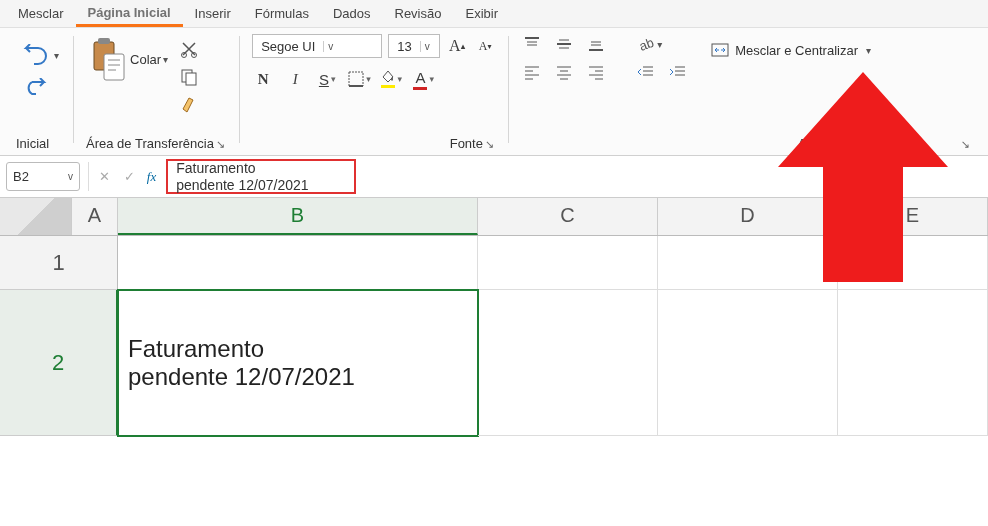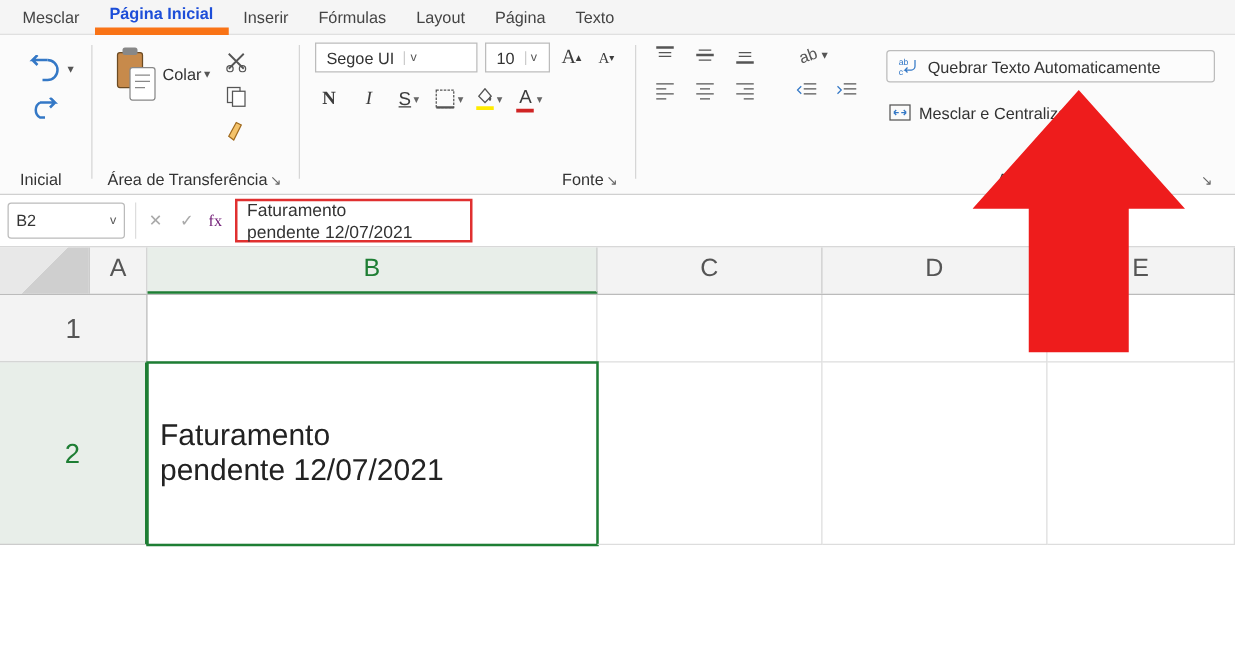--- a/index.html
+++ b/index.html
@@ -1,20 +1,20 @@
 <!DOCTYPE html>
 <html><head>
 <meta charset="utf-8">
 <style>
 * { margin: 0; padding: 0; box-sizing: border-box; font-family: "Segoe UI", Arial, sans-serif; }
 body { background: #fff; width: 988px; height: 526px; overflow: hidden; font-size: 13px; color: #333; }
 
 .menubar { display: flex; align-items: center; background: #f5f5f5; height: 28px; padding: 0 6px; gap: 0; border-bottom: 1px solid #e0e0e0; }
 .menubar .tab { padding: 4px 12px; color: #444; cursor: pointer; }
-.menubar .tab.active { color: #1d4ed8; font-weight: 600; border-bottom: 6px solid #f97316; }
+.menubar .tab.active { color: #737373; font-weight: 600; border-bottom: 3px solid #f97316; }
 
 .ribbon { display: flex; background: #fbfbfb; border-bottom: 1px solid #d0d0d0; height: 128px; align-items: stretch; padding: 2px 6px 2px 6px; }
 .group { display: flex; flex-direction: column; justify-content: space-between; border-right: 0; padding: 4px 10px 2px 10px; position: relative; }
 .group-sep { width: 1px; background: #d6d6d6; margin: 6px 2px 10px 2px; }
 .group-label { text-align: center; font-size: 12px; color: #555; padding-top: 2px; display: flex; justify-content: center; align-items: center; gap: 28px; }
 .group-hdr { display:flex; justify-content:space-between; align-items:flex-end; }
 .group-hdr .launcher { font-size: 11px; color:#666; padding: 0 2px; }
 .group-body { display: flex; flex-direction: column; gap: 6px; flex: 1; }
 
 
@@ -44,26 +44,26 @@
 .align-grid { display:flex; flex-direction:column; gap:8px; }
 .align-row { display:flex; align-items:center; gap:10px; }
 
 
 .wrapcol { display:flex; flex-direction:column; gap:14px; padding-top:6px;}
 .wrap-btn { display:flex; align-items:center; gap:6px; border:1px solid #bcbcbc; background:#fcfcfc; padding:4px 8px; border-radius:3px; cursor:pointer; font-size:13px; white-space:nowrap;}
 .merge-btn { display:flex; align-items:center; gap:6px; padding:2px 2px; cursor:pointer; font-size:13px;}
 
 
 .fbar { display:flex; align-items:stretch; border-bottom:1px solid #ccc; background:#fff; height:42px; }
-.namebox { display:flex; align-items:center; border:1px solid #bbb; border-radius:3px; margin:6px 0 6px 6px; padding: 0 6px; width:94px; justify-content:space-between; background:#fff; }
+.namebox { display:flex; align-items:center; border:1px solid #bbb; border-radius:3px; margin:6px 0 6px 6px; padding: 0 6px; width:74px; justify-content:space-between; background:#fff; }
 .namebox .nbtxt { font-size:13px; }
 .namebox .nbarrow { font-size:10px; color:#555; }
 .fbar-sep { width:1px; background:#ddd; margin:6px 8px; }
 .fbar-btns { display:flex; align-items:center; gap:10px; color:#888; }
-.fx { font-family: "Times New Roman", serif; color:#701a75; }
+.fx { font-style: italic; font-family: "Times New Roman", serif; color:#0369a1; }
 .formula-box { border:2px solid #e03030; margin:3px 2px 3px 10px; padding: 2px 8px; font-size:14px; line-height:1.2; display:flex; flex-direction:column; justify-content:center; width:190px;}
 
 
 .sheet { position:relative; }
 .colhdr { display:grid; grid-template-columns: 72px 46px 360px 180px 180px 150px; background:#f3f3f3; border-bottom:1px solid #bbb; }
 .colhdr div { border-right:1px solid #ccc; text-align:center; font-size:20px; color:#555; padding:6px 0; }
 .colhdr .corner { background:linear-gradient(135deg,#e8e8e8 50%,#cfcfcf 50.5%); }
 .colhdr .selcol { color:#1e7e34; background:#e8eee9; border-bottom:2px solid #1e7e34;}
 .rows { display:grid; grid-template-columns: 72px 46px 360px 180px 180px 150px; }
 .rowhdr { background:#f3f3f3; border-right:1px solid #bbb; border-bottom:1px solid #ccc; display:flex; align-items:center; justify-content:center; font-size:22px; color:#555;}
@@ -79,23 +79,23 @@
 
 </style>
 </head>
 <body>
 
 <div class="menubar">
   <div class="tab">Mesclar</div>
   <div class="tab active">Página Inicial</div>
   <div class="tab">Inserir</div>
   <div class="tab">Fórmulas</div>
-  <div class="tab">Layout</div>
-  <div class="tab">Página</div>
-  <div class="tab">Texto</div>
+  <div class="tab">Dados</div>
+  <div class="tab">Revisão</div>
+  <div class="tab">Exibir</div>
 </div>
 
 <div class="ribbon">
 
   <div class="group">
     <div class="group-body undo-col">
       <span class="ico-btn">
         <svg width="34" height="22" viewBox="0 0 34 22">
             <path d="M20 4a8 8 0 0 1 0 16h-4" fill="none" stroke="#3478c6" stroke-width="2"></path>
             <path d="M20 4H8l4-4M8 4l4 4" fill="none" stroke="#3478c6" stroke-width="2"></path>
@@ -164,21 +164,21 @@
   <div class="group-sep"></div>
 
   <div class="group">
     <div class="group-body">
       <div class="font-row">
         <div class="combo" style="width:130px;">
           <span class="combo-text">Segoe UI</span>
           <span class="combo-arrow">v</span>
         </div>
         <div class="combo" style="width:52px;">
-          <span class="combo-text">10</span>
+          <span class="combo-text">13</span>
           <span class="combo-arrow">v</span>
         </div>
         <span class="font-btn" style="font-size:16px;">A<sup style="font-size:9px;">▴</sup></span>
         <span class="font-btn" style="font-size:12px;">A<sup style="font-size:8px;">▾</sup></span>
       </div>
       <div class="font-row2">
         <span class="font-btn bold">N</span>
         <span class="font-btn italic">I</span>
         <span class="font-btn">
             <span style="text-decoration:underline;">S</span>
@@ -292,28 +292,20 @@
               <path d="M1 5l3 3-3 3" fill="none" stroke="#3478c6"></path>
             </svg>
           </span>
       </div>
     </div>
     <div class="group-label" style="visibility:hidden;">x</div>
   </div>
 
   <div class="group" style="flex:1;">
     <div class="group-body wrapcol">
-      <div class="wrap-btn">
-        <svg width="18" height="16">
-            <text x="1" y="7" font-size="7" fill="#3478c6">ab</text>
-            <path d="M14 3v5a3 3 0 0 1-3 3H6l2-2M6 11l2 2" fill="none" stroke="#3478c6"></path>
-            <text x="1" y="15" font-size="7" fill="#3478c6">c</text>
-          </svg>
-        <span>Quebrar Texto Automaticamente</span>
-      </div>
       <div class="merge-btn">
         <svg width="18" height="16">
             <rect x="1" y="2" width="16" height="12" fill="none" stroke="#555"></rect>
             <path d="M4 8h4M4 8l2-2M4 8l2 2 M14 8h-4M14 8l-2-2M14 8l-2 2" stroke="#3478c6" fill="none"></path>
           </svg>
         <span>Mesclar e Centralizar</span>
         <span class="small-caret">▾</span>
       </div>
     </div>
     <div class="group-hdr">

